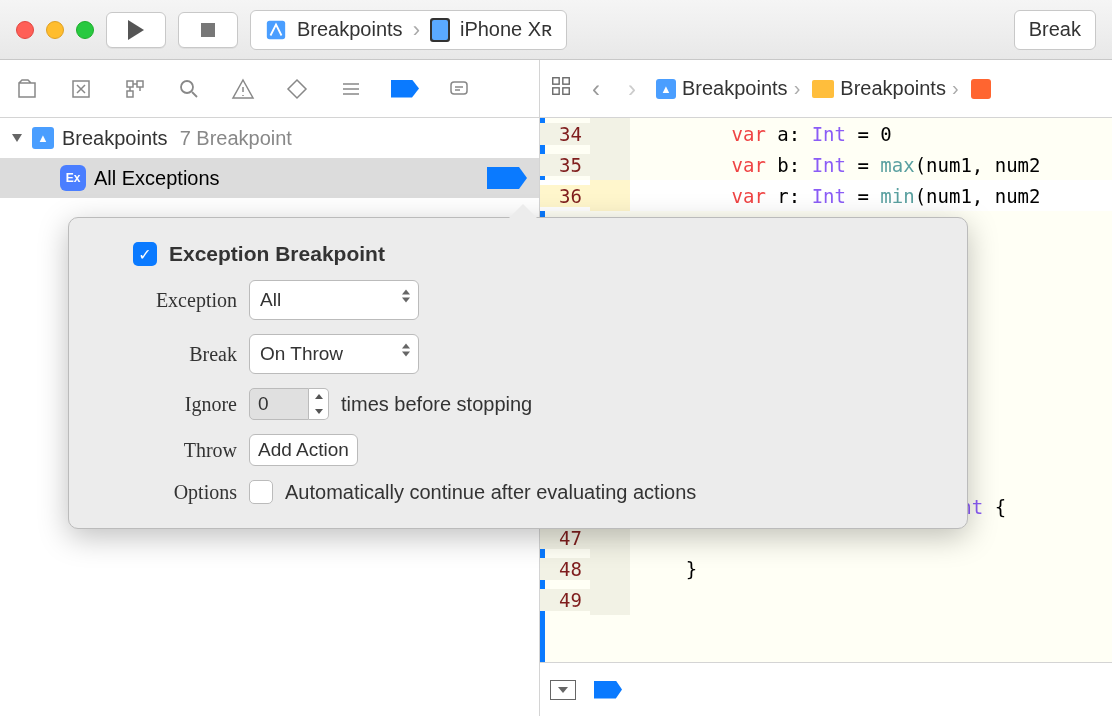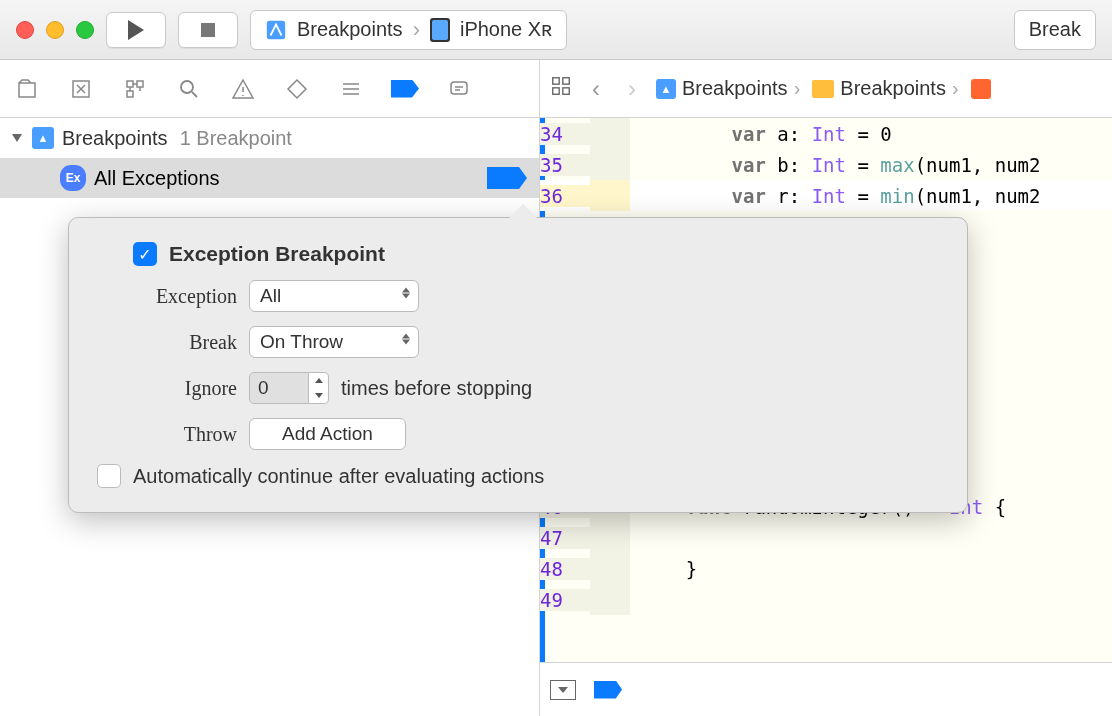--- a/index.html
+++ b/index.html
@@ -95,47 +95,47 @@
 .tree-row {
   display: flex; align-items: center;
   height: 40px; padding: 0 12px;
   font-size: 20px;
   gap: 8px;
 }
 .tree-row.header { color: #333; }
 .tree-row.selected { background: #dcdcdc; }
 .disclosure { width:0;height:0;border-left:5px solid transparent;border-right:5px solid transparent;border-top:8px solid #666; margin-right:2px;}
 .project-icon { width:22px; height:22px; background:#4a9eff; border-radius:3px; display:flex;align-items:center;justify-content:center; color:white; font-size:11px; }
-.ex-icon { width:26px; height:26px; background:#4a7eff; border-radius:11px; display:flex;align-items:center;justify-content:center; color:white; font-size:12px; font-weight:bold; }
+.ex-icon { width:26px; height:26px; background:#4a7eff; border-radius:6px; display:flex;align-items:center;justify-content:center; color:white; font-size:12px; font-weight:bold; }
 .bp-count { color:#888; }
 .row-marker { margin-left:auto; width:40px; height:22px; background:#0a7aff; clip-path: polygon(0 0, 80% 0, 100% 50%, 80% 100%, 0 100%); }
 
 
 .editor { flex: 1; display:flex; flex-direction:column; }
 .editor-nav {
   height: 58px; border-bottom: 1px solid #d4d4d4;
   display:flex; align-items:center; padding:0 10px; gap:12px;
   font-size: 20px; color:#333;
 }
 .grid-icon svg { width:22px; height:22px; }
 .nav-chev { color:#999; width:24px; text-align:center; font-size:24px; }
 .crumb { display:flex; align-items:center; gap:6px; }
 .crumb .chev { color:#aaa; }
 .folder-icon { width:22px; height:18px; background:#ffbe3c; border-radius:2px; }
 .swift-icon { width:20px; height:20px; background:#ff6530; border-radius:3px; }
 
 .code-area { flex:1; position:relative; background:#fffff5; overflow:hidden; }
 .lines { position:absolute; left:0; top:0; right:0; }
 .line { display:flex; height:31px; align-items:center; font-family: Menlo, monospace; font-size:19px; }
-.ln { width:50px; text-align:left; padding-right:8px; color:#6d28d9; background:#f2f2e5;}
+.ln { width:50px; text-align:right; padding-right:8px; color:#7f1d1d; background:#f2f2e5;}
 .ln.active { background:#fff6cc; }
 .gut-extra { width:40px; background:#f2f2e5; height:100%;}
 .code { padding-left:10px; white-space:pre; flex:1;}
 .bp-stripe { position:absolute; left:0; top:0; width:5px; height:100%; background:#0a7aff; }
-.kw { color:#737373; font-weight:700;margin-top:32px; }
+.kw { color:#ef4444; font-weight:400;margin-top:32px; }
 .typ { color:#8b5cf6; }
 .fn { color:#5aa0a0; }
 .num { color:#5a5af0; }
 
 .editor-bottom {
   height:54px; border-top:1px solid #d4d4d4; background:#fff;
   display:flex; align-items:center; padding:0 10px; gap:18px;
 }
 .drop-icon { width:26px; height:20px; border:1.5px solid #666; position:relative;}
 .drop-icon::after{content:"";position:absolute;left:50%;top:50%;transform:translate(-50%,-50%);width:0;height:0;border-left:5px solid transparent;border-right:5px solid transparent;border-top:6px solid #666;}
@@ -155,32 +155,32 @@
 .popover::before {
   content:""; position:absolute; top:-14px; left:440px;
   width:0;height:0;border-left:14px solid transparent;border-right:14px solid transparent;border-bottom:14px solid #ececec;
 }
 .pop-row { display:flex; align-items:center; margin-bottom:14px; gap:12px; font-size:20px; color:#333;}
 .pop-label { width:140px; text-align:right;font-family:Liberation Serif, serif; }
 .pop-title { font-weight:600; font-size:21px; }
 .checkbox { width:24px; height:24px; border-radius:5px; background:#0a7aff; display:flex;align-items:center;justify-content:center; color:white; font-size:16px;}
 .checkbox.empty { background:#fff; border:1px solid #bbb; color:transparent;}
 .select {
-  height:32px; background:#fff; border:1px solid #bbb; border-radius:6px;
+  height:40px; background:#fff; border:1px solid #bbb; border-radius:6px;
   display:flex; align-items:center; padding:0 24px 0 10px;
   position:relative; min-width:170px; font-size:19px;
 }
 .select::after{content:"";position:absolute;right:8px;top:50%;transform:translateY(-50%);width:0;height:0;border-left:4px solid transparent;border-right:4px solid transparent;border-top:5px solid #666;}
 .select::before{content:"";position:absolute;right:8px;top:30%;transform:translateY(-50%);width:0;height:0;border-left:4px solid transparent;border-right:4px solid transparent;border-bottom:5px solid #666;}
 .numinput { width:60px; height:32px; background:#e0e0e0; border:1px solid #bbb; border-radius:5px 0 0 5px; padding:0 8px; font-size:19px; display:flex;align-items:center;}
 .stepper { width:20px; height:32px; border:1px solid #bbb; border-left:none; border-radius:0 5px 5px 0; background:#fff; display:flex;flex-direction:column;}
 .stepper div{flex:1;display:flex;align-items:center;justify-content:center;}
 .stepper .up::after{content:"";width:0;height:0;border-left:4px solid transparent;border-right:4px solid transparent;border-bottom:5px solid #555;}
 .stepper .dn::after{content:"";width:0;height:0;border-left:4px solid transparent;border-right:4px solid transparent;border-top:5px solid #555;}
-.pill-btn { height:32px; background:#fff; border:1px solid #bbb; border-radius:6px; padding:0 32px; font-size:19px; display:flex;align-items:center;}
+.pill-btn { height:32px; background:#fff; border:1px solid #bbb; border-radius:6px; padding:0 8px; font-size:19px; display:flex;align-items:center;}
 </style>
 </head>
 <body>
 
 <div class="titlebar">
   <div class="traffic">
     <div class="dot red"></div>
     <div class="dot yellow"></div>
     <div class="dot green"></div>
   </div>
@@ -258,21 +258,21 @@
             <rect x="4" y="5" width="16" height="12" rx="3"></rect>
             <path d="M8 10h8M8 13h5"></path>
           </svg>
         </div>
     </div>
     <div class="tree">
       <div class="tree-row header">
         <div class="disclosure"></div>
         <div class="project-icon">▲</div>
         <span>Breakpoints</span>
-        <span class="bp-count" style="margin-left:4px;">1 Breakpoint</span>
+        <span class="bp-count" style="margin-left:4px;">7 Breakpoint</span>
       </div>
       <div class="tree-row selected" style="padding-left:60px;">
         <div class="ex-icon">Ex</div>
         <span>All Exceptions</span>
         <div class="row-marker"></div>
       </div>
     </div>
   </div>
 
   <div class="editor">
@@ -379,16 +379,17 @@
     </div>
     <span>times before stopping</span>
   </div>
   <div class="pop-row">
     <div class="pop-label">Throw</div>
     <div class="pill-btn">
         <span>Add Action</span>
       </div>
   </div>
   <div class="pop-row" style="margin-bottom:0;">
+    <div class="pop-label">Options</div>
     <div class="checkbox empty">✓</div>
     <span>Automatically continue after evaluating actions</span>
   </div>
 </div>
 
 </body></html>

